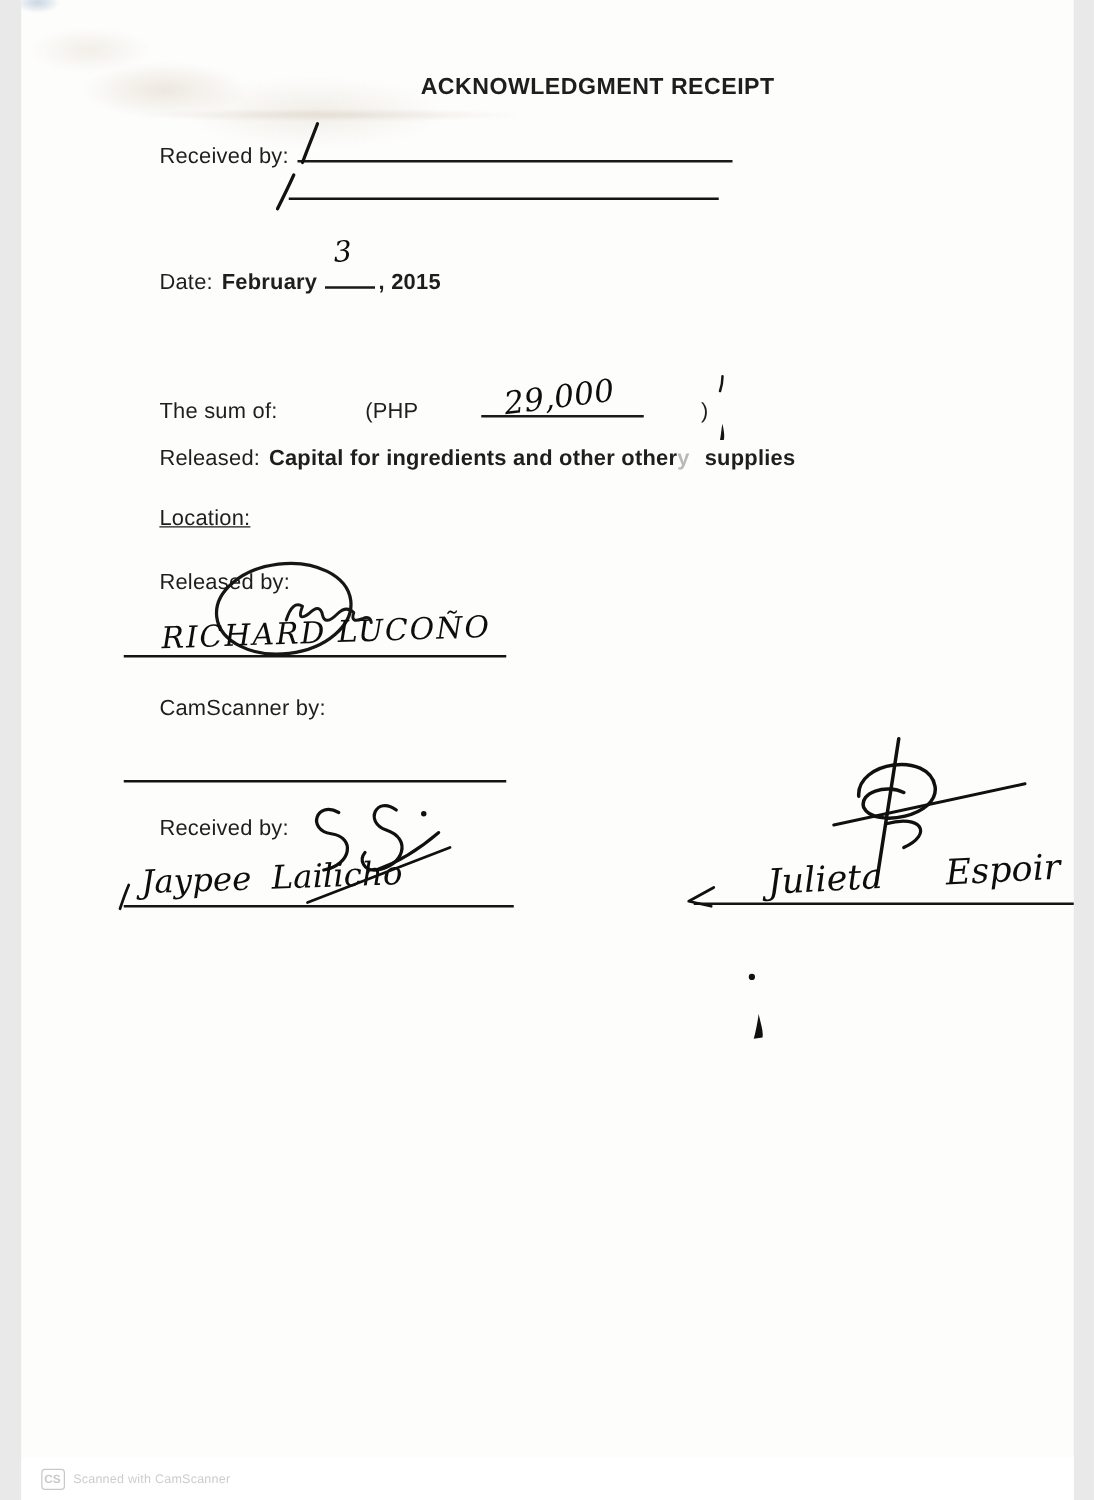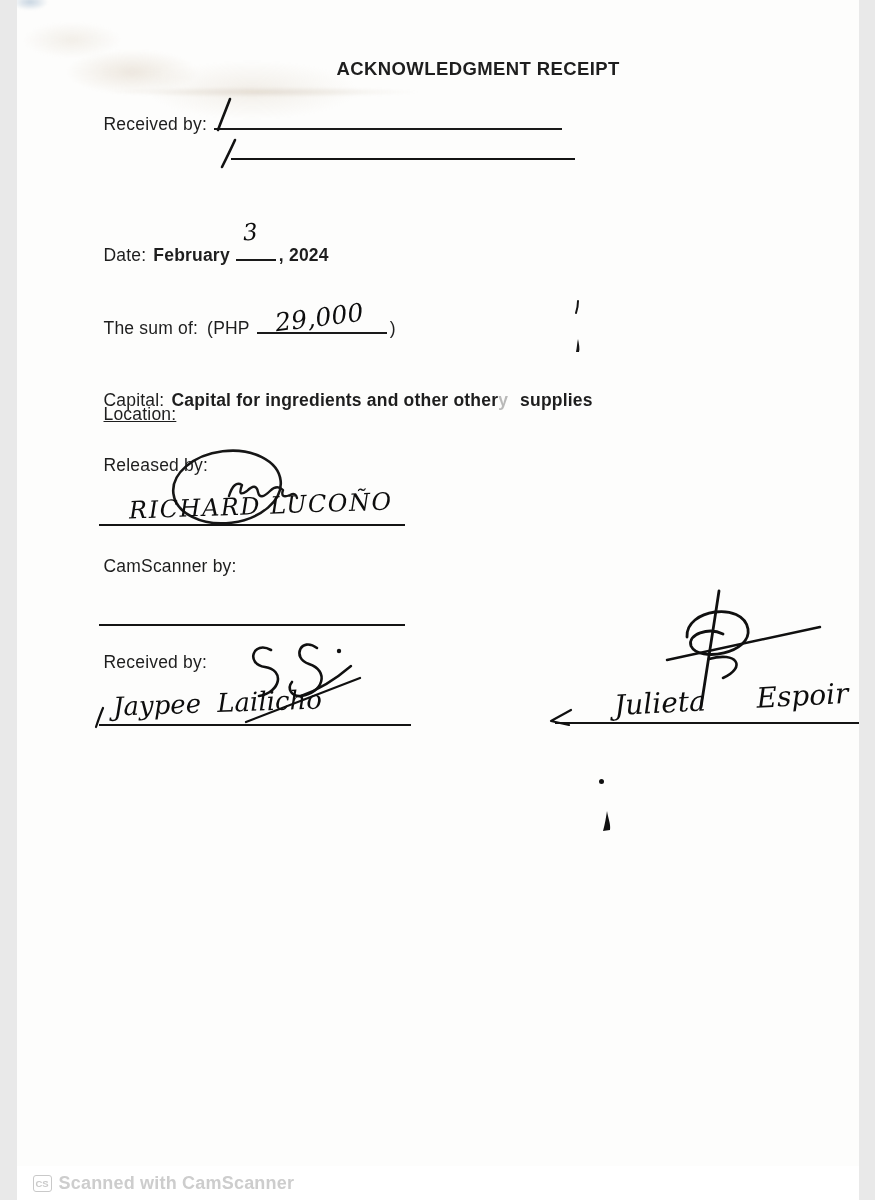--- a/index.html
+++ b/index.html
@@ -2,22 +2,22 @@
 <html><head>
 <meta charset="utf-8">
 <style>
   html,body { margin:0; padding:0; background:#e9e9e9; }
   .page {
     position:relative; width:842px; height:1200px; margin:0 auto;
     background:#fdfdfc; overflow:hidden;
     font-family:"Liberation Sans", sans-serif; color:#1e1e1e;
   }
   .row { position:absolute; display:flex; align-items:baseline; font-size:17.5px; letter-spacing:.2px; white-space:nowrap; }
-  .lbl { font-weight:400; }
-  .b   { font-weight:700;margin-top:34px; }
+  .lbl { font-weight:400;margin-left:24px; }
+  .b   { font-weight:700; }
   .mr  { margin-right:7px; }
   .title {
     position:absolute; left:320px; top:58px; font-size:18.5px; font-weight:700;
     letter-spacing:.4px; white-space:nowrap;
   }
   .u { display:inline-block; border-bottom:2.2px solid #1a1a1a; position:relative; }
   .line { position:absolute; height:0; border-bottom:2.4px solid #141414; }
   .hw {
     position:absolute; font-family:"DejaVu Serif", serif; font-style:italic;
     color:#0d0d0d; white-space:nowrap; line-height:1;
@@ -40,21 +40,21 @@
   .ink-dot { position:absolute; left:582px; top:779px; width:5px; height:5px; border-radius:50%; background:#101010; }
   .footer {
     position:absolute; left:0; right:0; bottom:0; height:34px; background:#ffffff;
     display:flex; align-items:center; padding-left:16px; gap:7px;
   }
   .cs-badge {
     width:17px; height:15px; border:1.7px solid #c9c9c9; border-radius:3px;
     color:#c9c9c9; font-size:9.5px; font-weight:700;
     display:flex; align-items:center; justify-content:center; flex:none;
   }
-  .cs-text { color:#cdcdcd; font-size:18px; letter-spacing:.2px;font-weight:bold; }
+  .cs-text { color:#cdcdcd; font-size:10px; letter-spacing:.2px; }
 </style>
 </head>
 <body>
 
 <div class="page">
 
   <div class="smudge"></div>
 
   <div class="title">ACKNOWLEDGMENT RECEIPT</div>
 
@@ -71,41 +71,41 @@
   <svg class="abs" style="left:202px; top:138px;" width="20" height="32" viewBox="0 0 20 32">
     <path d="M16,2 C11,13 6,23 3,29" fill="none" stroke="#121212" stroke-width="2.6"></path>
   </svg>
 
   <div class="row" style="left:87px; top:211px;">
     <span class="lbl mr">Date:</span>
     <span class="b">February</span>
     <span class="dayblank">
       <span class="hw" style="left:7px; top:-20px; font-size:23px; transform:rotate(-4deg);">3</span>
     </span>
-    <span class="b">, 2024</span>
+    <span class="b">, 2015</span>
   </div>
 
 
-  <div class="row" style="left:87px; top:306px;">
+  <div class="row" style="left:87px; top:306px;gap:43px;">
     <span class="lbl">The sum of:</span>
-    <span class="lbl" style="margin-left:9px;text-align:right;">(PHP</span>
+    <span class="lbl" style="margin-left:27px;text-align:right;">(PHP</span>
     <span class="u" style="width:130px; height:26px; margin-left:7px;">
       <span class="hw" style="left:18px; bottom:2px; font-size:25px; transform:rotate(-7deg);">29,000</span>
     </span>
     <span class="lbl" style="margin-left:3px;">)</span>
   </div>
   <svg class="abs" style="left:556px; top:300px;" width="10" height="14" viewBox="0 0 10 14">
     <path d="M5,1 C5,6 4,10 3,13" fill="none" stroke="#151515" stroke-width="2"></path>
   </svg>
   <svg class="abs" style="left:557px; top:338px;" width="10" height="16" viewBox="0 0 10 16">
     <path d="M4,1 C5,6 6,11 5,14 L2,14 C3,9 3,5 4,1 Z" fill="#151515" stroke="none"></path>
   </svg>
 
   <div class="row" style="left:87px; top:356px;">
-    <span class="lbl mr">Capital:</span>
+    <span class="lbl mr">Released:</span>
     <span class="b">Capital for ingredients and other other</span>
     <span class="b faded">y</span>
     <span class="b tail">supplies</span>
   </div>
 
   <div class="row" style="left:87px; top:404px;text-decoration:underline;">
     <span class="lbl mr">Location:</span>
   </div>
 
   <div class="row" style="left:87px; top:455px;">

